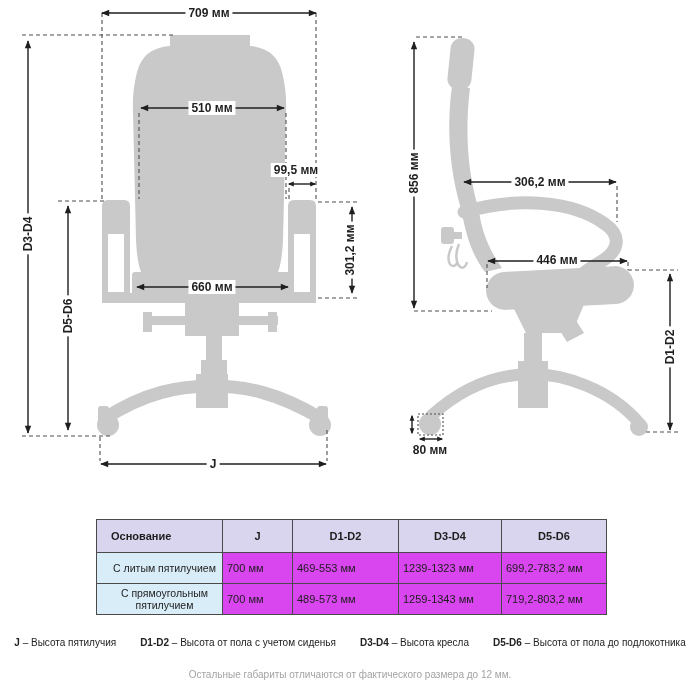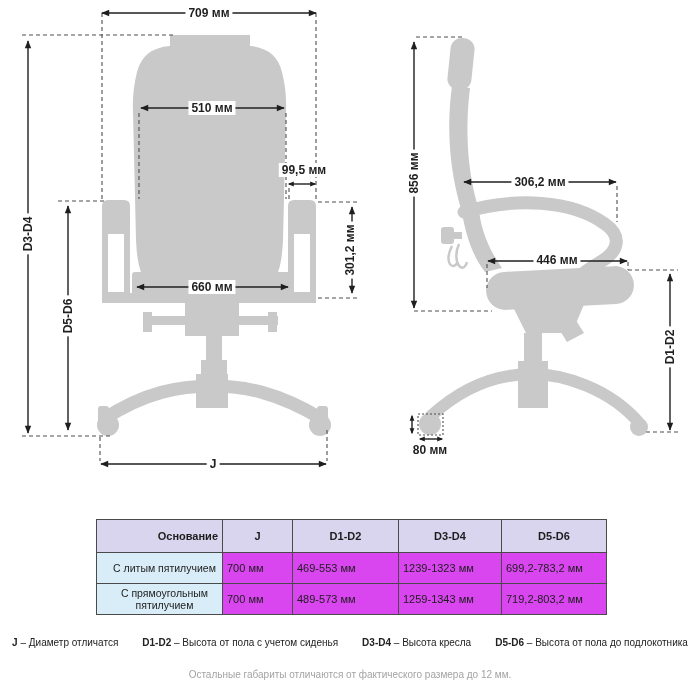--- a/index.html
+++ b/index.html
@@ -11,21 +11,21 @@
   .dimline{stroke:#1f1f1f;stroke-width:1.4;fill:none;}
   .dash{stroke:#4f4f4f;stroke-width:1.1;fill:none;stroke-dasharray:4 3;}
   .dot{stroke:#4f4f4f;stroke-width:1.1;fill:none;stroke-dasharray:2 2;}
   .dim{position:absolute;font-weight:bold;font-size:12px;color:#1f1f1f;background:#fff;
        padding:0 3px;transform:translate(-50%,-50%);white-space:nowrap;line-height:14px;}
   .dim.vert{transform:translate(-50%,-50%) rotate(-90deg);}
   table{position:absolute;left:96px;top:519px;width:510px;border-collapse:collapse;
         table-layout:fixed;font-size:11px;color:#1d1d1d;}
   th,td{border:1px solid #4a4a4a;padding:2px 4px;}
   th{background:#d9d5ee;font-weight:bold;height:28px;text-align:center;}
-  th.lbl{text-align:right;padding-left:14px;}
+  th.lbl{text-align:left;padding-left:14px;}
   td{text-align:left;height:26px;background:#d946ef;}
   td.lbl{background:#d9edf8;text-align:center;padding-left:14px;font-size:10.5px;}
   #legend{position:absolute;left:40px;top:637px;width:620px;display:flex;
           justify-content:center;gap:24px;font-size:10px;color:#222;white-space:nowrap;}
   #legend b{font-weight:bold;}
   #footnote{position:absolute;left:0;top:667px;width:700px;text-align:center;
             font-size:10px;color:#a3a3a3;line-height:16px;}
 </style>
 </head>
 <body>
@@ -117,21 +117,21 @@
     <line class="dimline" marker-start="url(#ah)" marker-end="url(#ah)" x1="464" y1="182" x2="616" y2="182"></line>
     <line class="dimline" marker-start="url(#ah)" marker-end="url(#ah)" x1="488" y1="261" x2="627" y2="261"></line>
     <line class="dimline" marker-start="url(#ah)" marker-end="url(#ah)" x1="670" y1="274" x2="670" y2="430"></line>
     <line class="dimline" marker-start="url(#ahs)" marker-end="url(#ahs)" x1="412" y1="416" x2="412" y2="433"></line>
     <line class="dimline" marker-start="url(#ahs)" marker-end="url(#ahs)" x1="420" y1="439" x2="442" y2="439"></line>
   </g>
 </svg>
 
 <div class="dim" style="left:209px;top:13px;text-align:right;">709 мм</div>
 <div class="dim" style="left:212px;top:108px;">510 мм</div>
-<div class="dim" style="left:304px;top:170px;">99,5 мм</div>
+<div class="dim" style="left:296px;top:170px;">99,5 мм</div>
 <div class="dim vert" style="left:350px;top:250px;">301,2 мм</div>
 <div class="dim" style="left:212px;top:287px;">660 мм</div>
 <div class="dim vert" style="left:28px;top:234px;">D3-D4</div>
 <div class="dim vert" style="left:68px;top:316px;">D5-D6</div>
 <div class="dim" style="left:213px;top:464px;">J</div>
 <div class="dim vert" style="left:414px;top:173px;">856 мм</div>
 <div class="dim" style="left:540px;top:182px;">306,2 мм</div>
 <div class="dim" style="left:557px;top:260px;">446 мм</div>
 <div class="dim vert" style="left:670px;top:347px;">D1-D2</div>
 <div class="dim" style="left:430px;top:450px;background:transparent;">80 мм</div>
@@ -165,21 +165,21 @@
       <td class="lbl">С прямоугольным пятилучием</td>
       <td>700 мм</td>
       <td>489-573 мм</td>
       <td>1259-1343 мм</td>
       <td>719,2-803,2 мм</td>
     </tr>
   </tbody>
 </table>
 
 <div id="legend">
-  <span><b>J</b> <span>– Диаметр отличатся</span></span>
+  <span><b>J</b> <span>– Высота пятилучия</span></span>
   <span><b>D1-D2</b> <span>– Высота от пола с учетом сиденья</span></span>
   <span><b>D3-D4</b> <span>– Высота кресла</span></span>
   <span><b>D5-D6</b> <span>– Высота от пола до подлокотника</span></span>
 </div>
 
 <div id="footnote">
   <div>Остальные габариты отличаются от фактического размера до 12 мм.</div>
 </div>
 
 </div>

